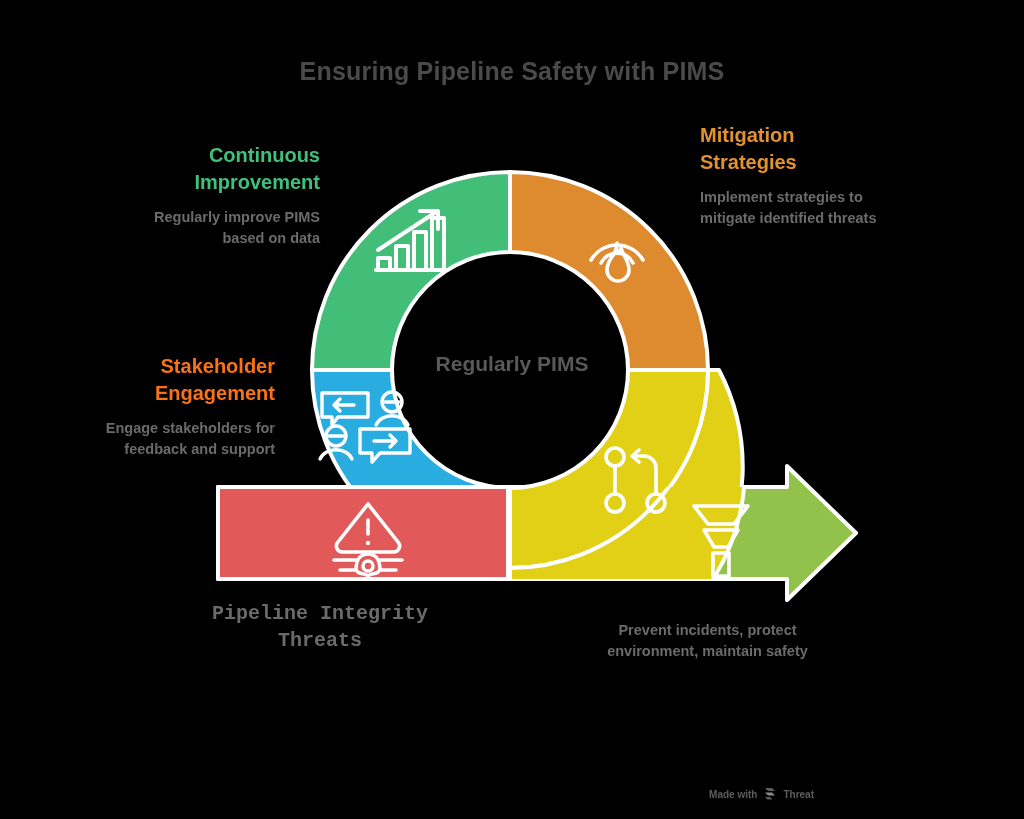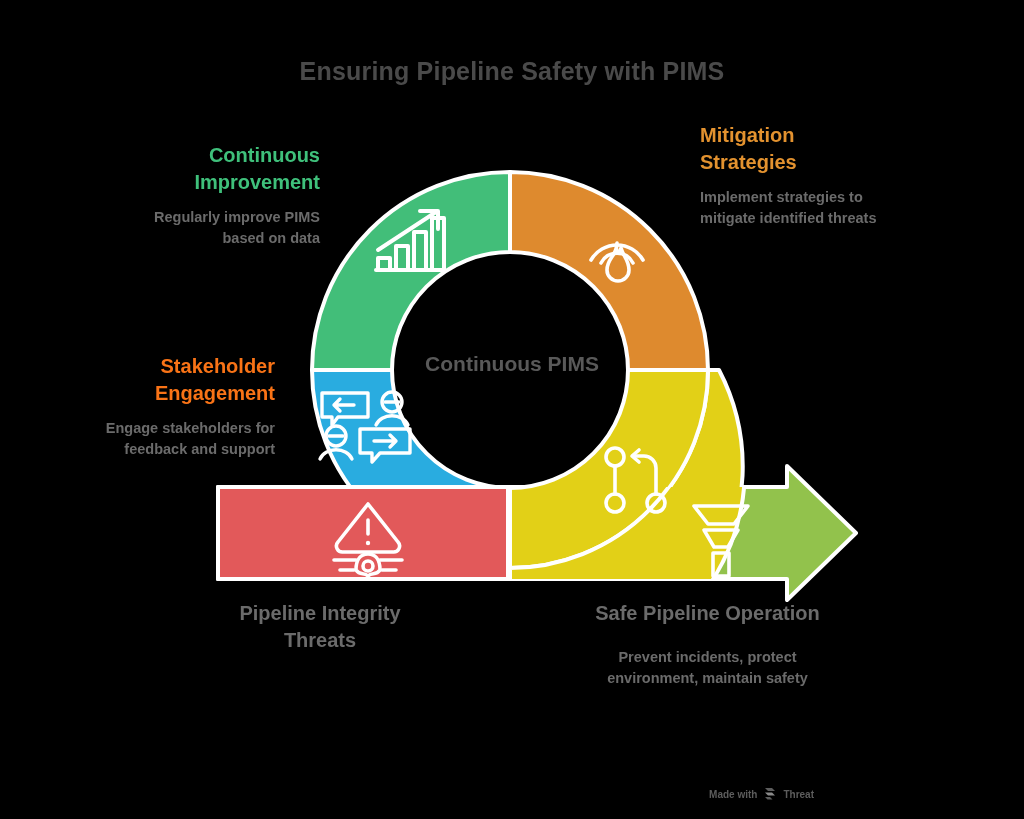--- a/index.html
+++ b/index.html
@@ -75,21 +75,21 @@
   #lbl-stakeholder .label-title { color: #f97316; margin-top: 18px; }
 
   #lbl-threat {
     left: 742px; top: 338px; width: 190px;
   }
   #lbl-threat .label-title { color: #f0d800; }
 
   #lbl-integrity {
     left: 210px; top: 600px; width: 220px;
   }
-  #lbl-integrity .label-title { color: #6b6b6b; }
+  #lbl-integrity .label-title { color: #6b6b6b; font-family: Liberation Mono, monospace; }
   #lbl-integrity .label-desc { margin-top: 20px; }
 
   #lbl-safe {
     left: 580px; top: 600px; width: 255px;
   }
   #lbl-safe .label-title { color: #6b6b6b; }
   #lbl-safe .label-desc { margin-top: 20px; }
 
   #center-label {
     position: absolute;
@@ -235,21 +235,21 @@
       <circle cx="36" cy="64" r="5"></circle>
     </g>
 
     <g fill="none" stroke="#ffffff" stroke-width="3.6" stroke-linecap="round" stroke-linejoin="round" transform="translate(692,502)">
       <path d="M 2 4 L 56 4 L 42 22 L 16 22 Z"></path>
       <path d="M 12 28 L 46 28 L 36 45 L 22 45 Z"></path>
       <rect x="21" y="51" width="16" height="23"></rect>
     </g>
   </svg>
 
-  <div id="center-label">Continuous PIMS</div>
+  <div id="center-label">Regularly PIMS</div>
 
   <div class="label-block align-right" id="lbl-continuous">
     <div class="label-title">Continuous Improvement</div>
     <div class="label-desc">Regularly improve PIMS based on data</div>
   </div>
 
   <div class="label-block align-left" id="lbl-mitigation">
     <div class="label-title">Mitigation Strategies</div>
     <div class="label-desc">Implement strategies to mitigate identified threats</div>
   </div>
@@ -258,21 +258,20 @@
     <div class="label-title">Stakeholder Engagement</div>
     <div class="label-desc">Engage stakeholders for feedback and support</div>
   </div>
 
 
   <div class="label-block align-center" id="lbl-integrity">
     <div class="label-title">Pipeline Integrity Threats</div>
   </div>
 
   <div class="label-block align-center" id="lbl-safe">
-    <div class="label-title">Safe Pipeline Operation</div>
     <div class="label-desc">Prevent incidents, protect environment, maintain safety</div>
   </div>
 
   <div id="watermark">
     <span>Made with</span>
     <span>
       <svg width="14" height="14" viewBox="0 0 14 14">
         <path d="M2 1 L9 1 L12 4 L5 4 Z" fill="#5d5d5d"></path>
         <path d="M2 5.5 L9 5.5 L12 8.5 L5 8.5 Z" fill="#8a8a8a"></path>
         <path d="M2 10 L7 10 L9.5 12.5 L4.5 12.5 Z" fill="#5d5d5d"></path>

